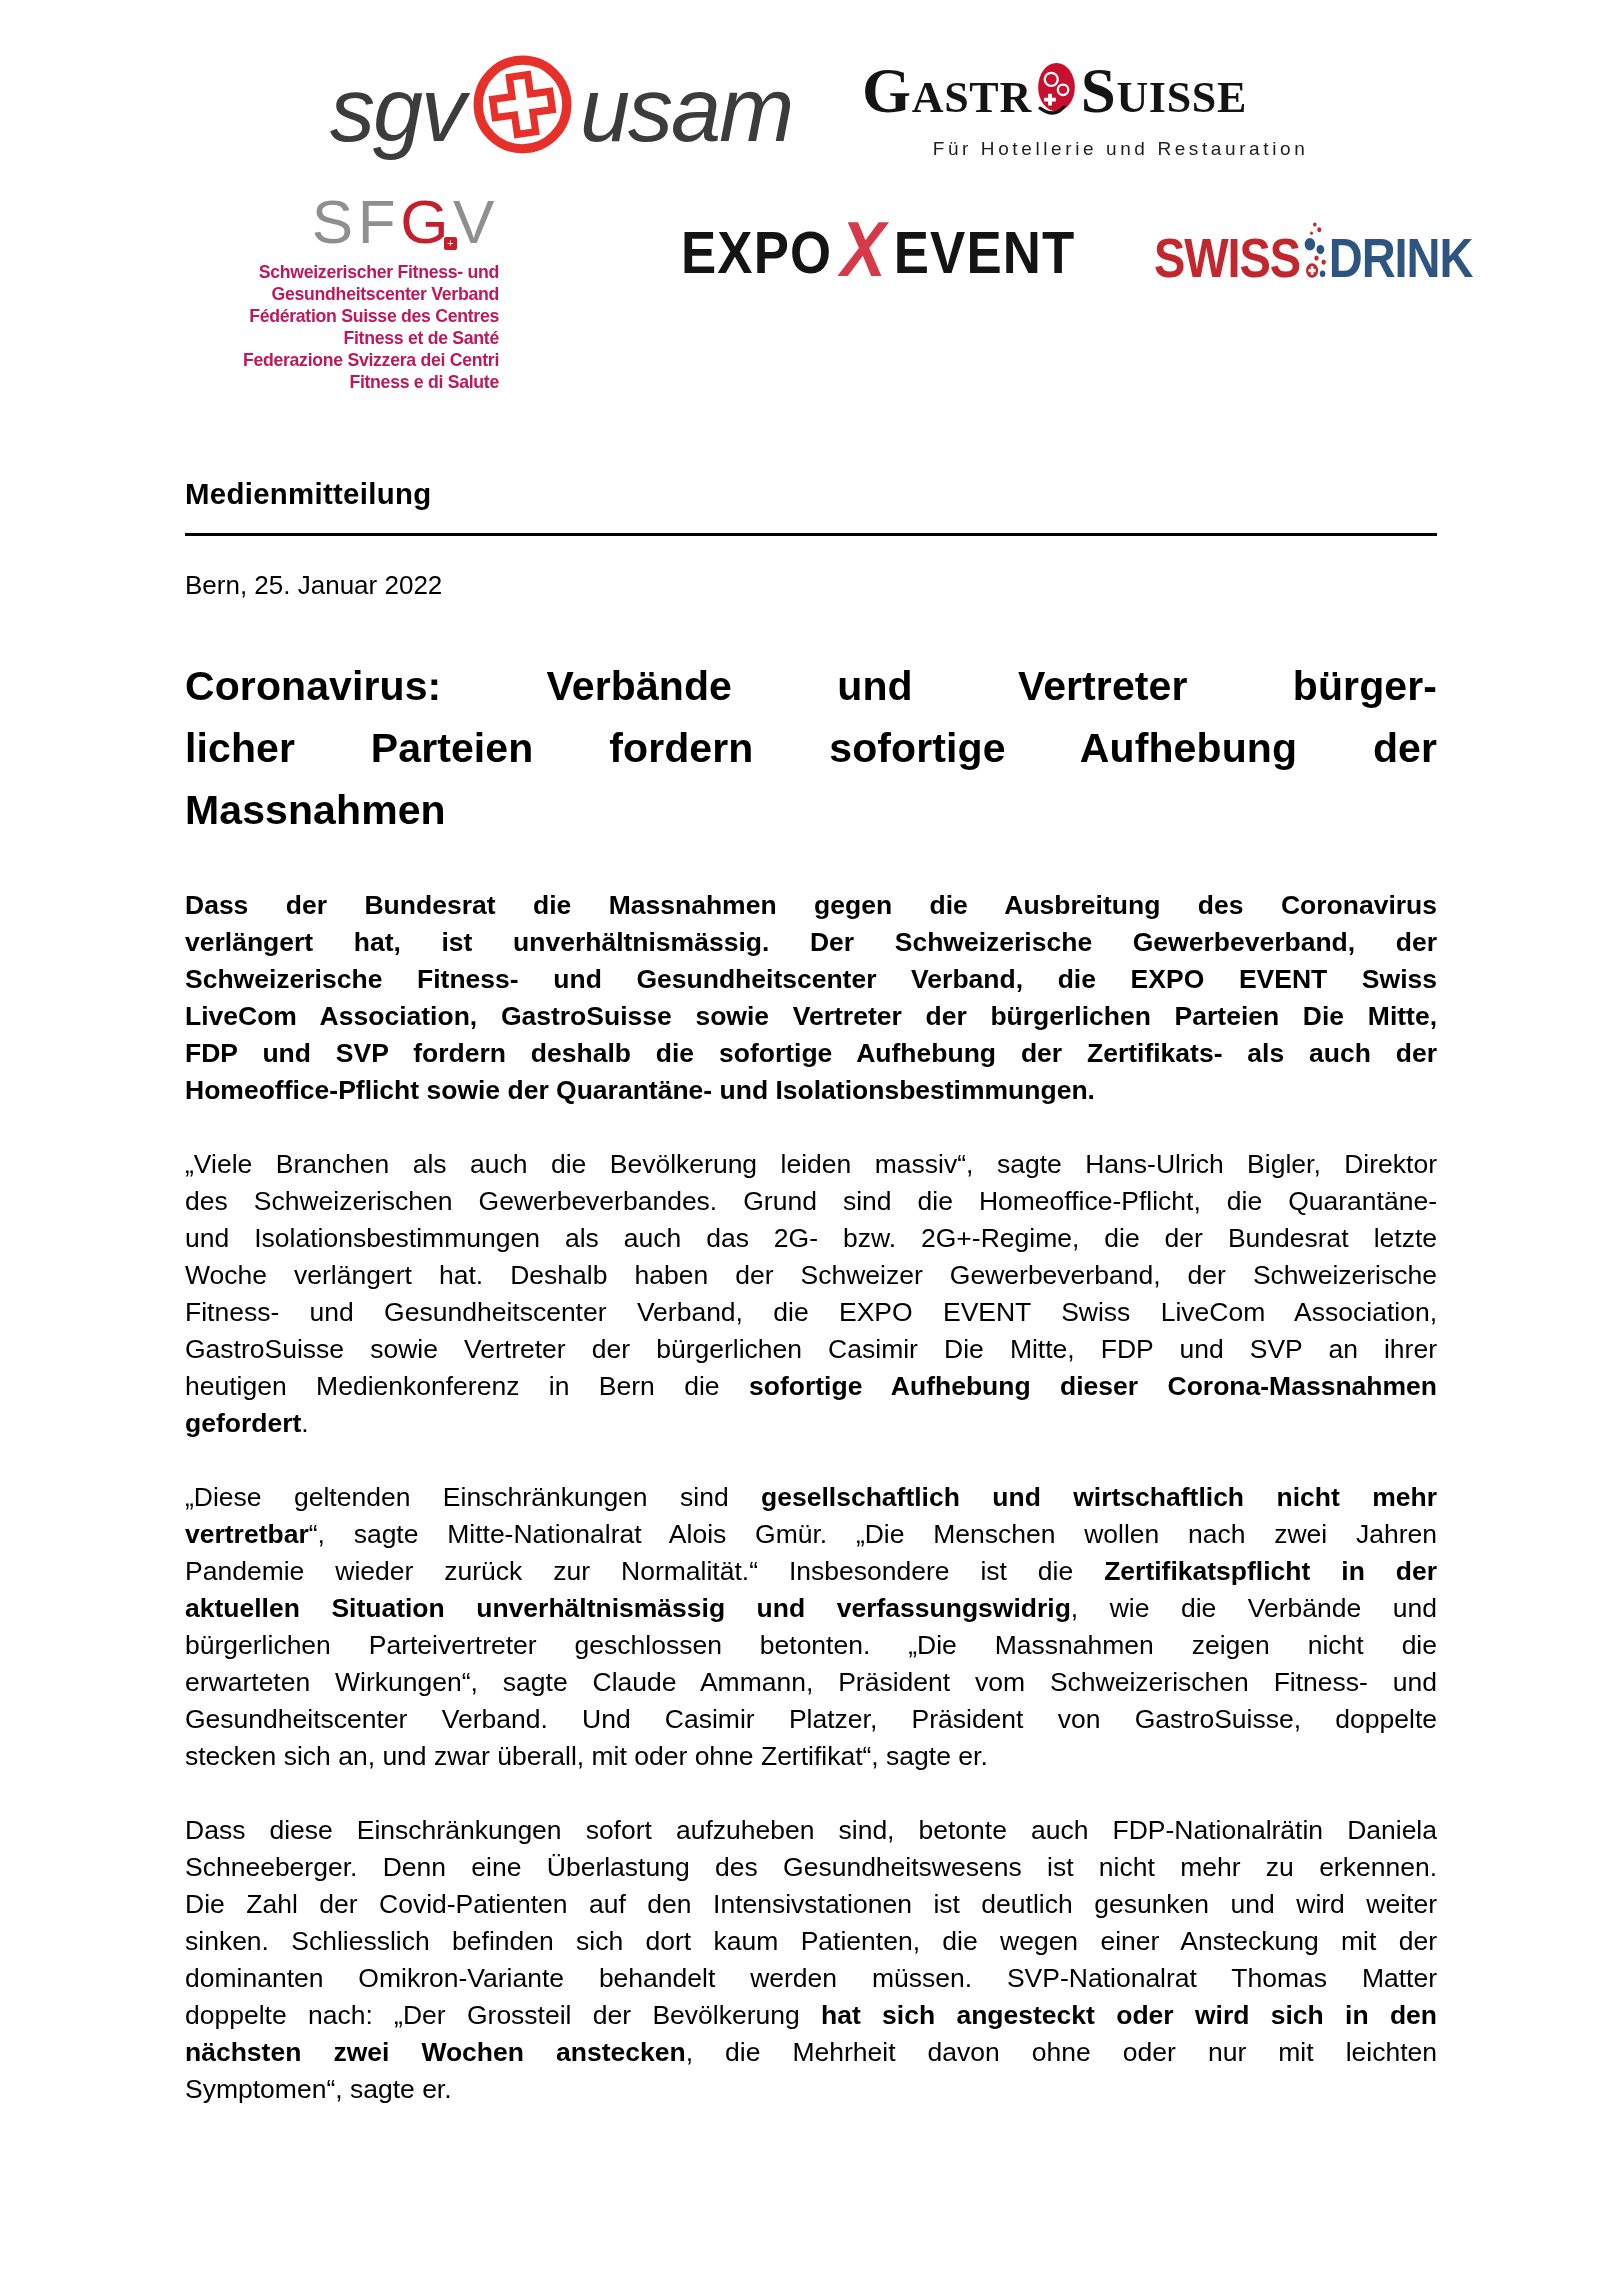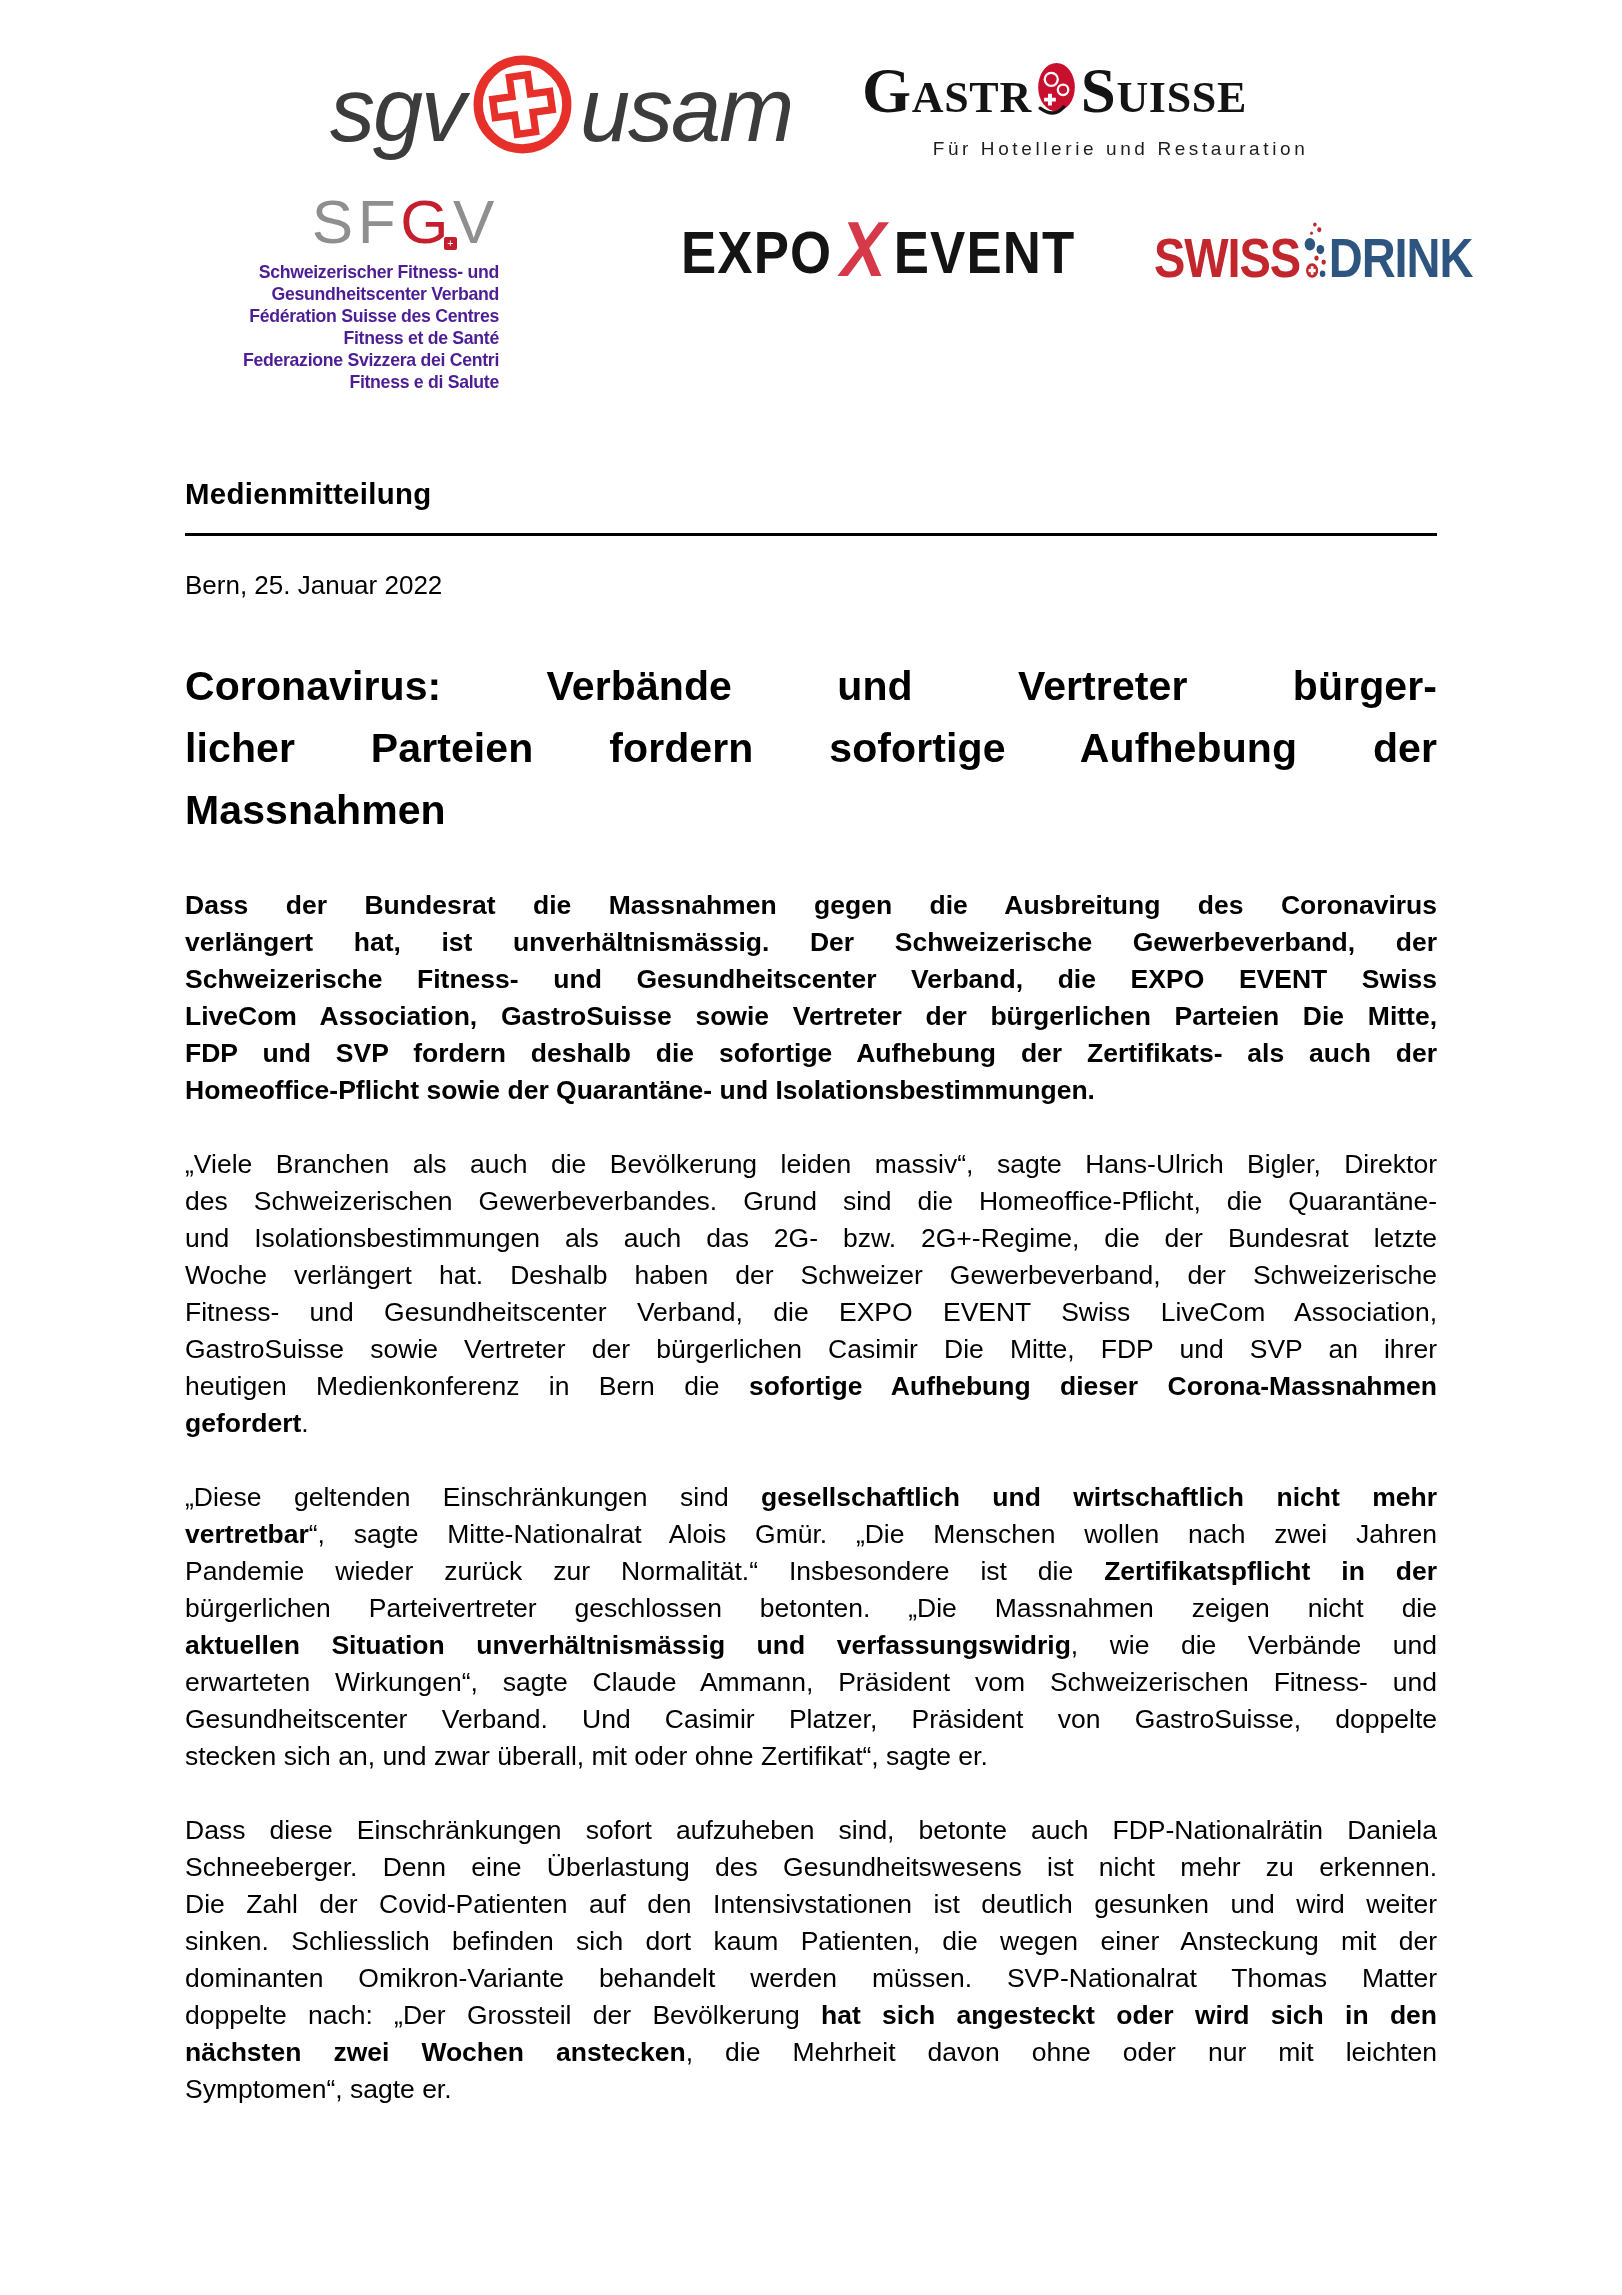--- a/index.html
+++ b/index.html
@@ -21,21 +21,21 @@
        font-family:"Liberation Serif","DejaVu Serif",serif;font-weight:700;font-size:63px;
        font-variant:small-caps;letter-spacing:0.7px;line-height:1}
   .gastro .emblem{margin:0 3.9px;position:relative;top:2.6px}
   .gastro .tagline{margin-top:14.4px;font-size:19px;letter-spacing:3.6px;color:#1d1d1d;white-space:nowrap}
 
   .sfgv{position:absolute;left:216px;top:191px;width:283px;text-align:right;color:#8b8b8b}
   .sfgv .letters{font-size:62px;font-weight:500;letter-spacing:4.6px;line-height:1;color:#8f8f8f;white-space:nowrap}
   .sfgv .letters .g{color:#c51f2e;position:relative}
   .sfgv .letters .minicross{position:absolute;right:-3.9px;bottom:6.5px;width:13px;height:13px;background:#c51f2e;
        border-radius:2px;color:#fff;font-size:10.5px;line-height:13px;text-align:center;font-style:normal;letter-spacing:0}
-  .sfgv .lines{margin-top:7.9px;font-size:17.7px;line-height:22px;font-weight:700;color:#4c1d95;letter-spacing:-0.3px}
+  .sfgv .lines{margin-top:7.9px;font-size:17.7px;line-height:22px;font-weight:700;color:#be185d;letter-spacing:-0.3px}
 
   .expo{position:absolute;left:681px;top:208px;display:flex;align-items:center;color:#141414;
         font-weight:700;transform:scaleX(.88);transform-origin:left center;white-space:nowrap}
   .expo .word{font-size:60px;letter-spacing:1.3px}
   .expo .x{color:#d5394a;font-size:77px;font-weight:800;font-style:italic;margin:0 9.2px;position:relative;top:-2.6px}
 
   .swissdrink{position:absolute;left:1154px;top:219px;display:flex;align-items:center;font-weight:700;
         font-size:56px;letter-spacing:-1.3px;transform:scaleX(.84);transform-origin:left center;white-space:nowrap}
   .swissdrink .swiss{color:#c1272d}
   .swissdrink .drink{color:#2e5480}
@@ -155,22 +155,22 @@
         <div class="tline"><span>Woche verlängert hat. Deshalb haben der Schweizer Gewerbeverband, der Schweizerische</span></div>
         <div class="tline"><span>Fitness- und Gesundheitscenter Verband, die EXPO EVENT Swiss LiveCom Association,</span></div>
         <div class="tline"><span>GastroSuisse sowie Vertreter der bürgerlichen Casimir Die Mitte, FDP und SVP an ihrer</span></div>
         <div class="tline"><span>heutigen Medienkonferenz in Bern die </span><span class="b">sofortige Aufhebung dieser Corona-Massnahmen</span></div>
         <div class="tline last"><span class="b">gefordert</span><span>.</span></div>
       </div>
     <div class="para">
         <div class="tline"><span>„Diese geltenden Einschränkungen sind </span><span class="b">gesellschaftlich und wirtschaftlich nicht mehr</span></div>
         <div class="tline"><span class="b">vertretbar</span><span>“, sagte Mitte-Nationalrat Alois Gmür. „Die Menschen wollen nach zwei Jahren</span></div>
         <div class="tline"><span>Pandemie wieder zurück zur Normalität.“ Insbesondere ist die </span><span class="b">Zertifikatspflicht in der</span></div>
+        <div class="tline"><span class="b">aktuellen Situation unverhältnismässig und verfassungswidrig</span><span>, wie die Verbände und</span></div>
         <div class="tline"><span>bürgerlichen Parteivertreter geschlossen betonten. „Die Massnahmen zeigen nicht die</span></div>
-        <div class="tline"><span class="b">aktuellen Situation unverhältnismässig und verfassungswidrig</span><span>, wie die Verbände und</span></div>
         <div class="tline"><span>erwarteten Wirkungen“, sagte Claude Ammann, Präsident vom Schweizerischen Fitness- und</span></div>
         <div class="tline"><span>Gesundheitscenter Verband. Und Casimir Platzer, Präsident von GastroSuisse, doppelte</span></div>
         <div class="tline last"><span>stecken sich an, und zwar überall, mit oder ohne Zertifikat“, sagte er.</span></div>
       </div>
     <div class="para">
         <div class="tline"><span>Dass diese Einschränkungen sofort aufzuheben sind, betonte auch FDP-Nationalrätin Daniela</span></div>
         <div class="tline"><span>Schneeberger. Denn eine Überlastung des Gesundheitswesens ist nicht mehr zu erkennen.</span></div>
         <div class="tline"><span>Die Zahl der Covid-Patienten auf den Intensivstationen ist deutlich gesunken und wird weiter</span></div>
         <div class="tline"><span>sinken. Schliesslich befinden sich dort kaum Patienten, die wegen einer Ansteckung mit der</span></div>
         <div class="tline"><span>dominanten Omikron-Variante behandelt werden müssen. SVP-Nationalrat Thomas Matter</span></div>

